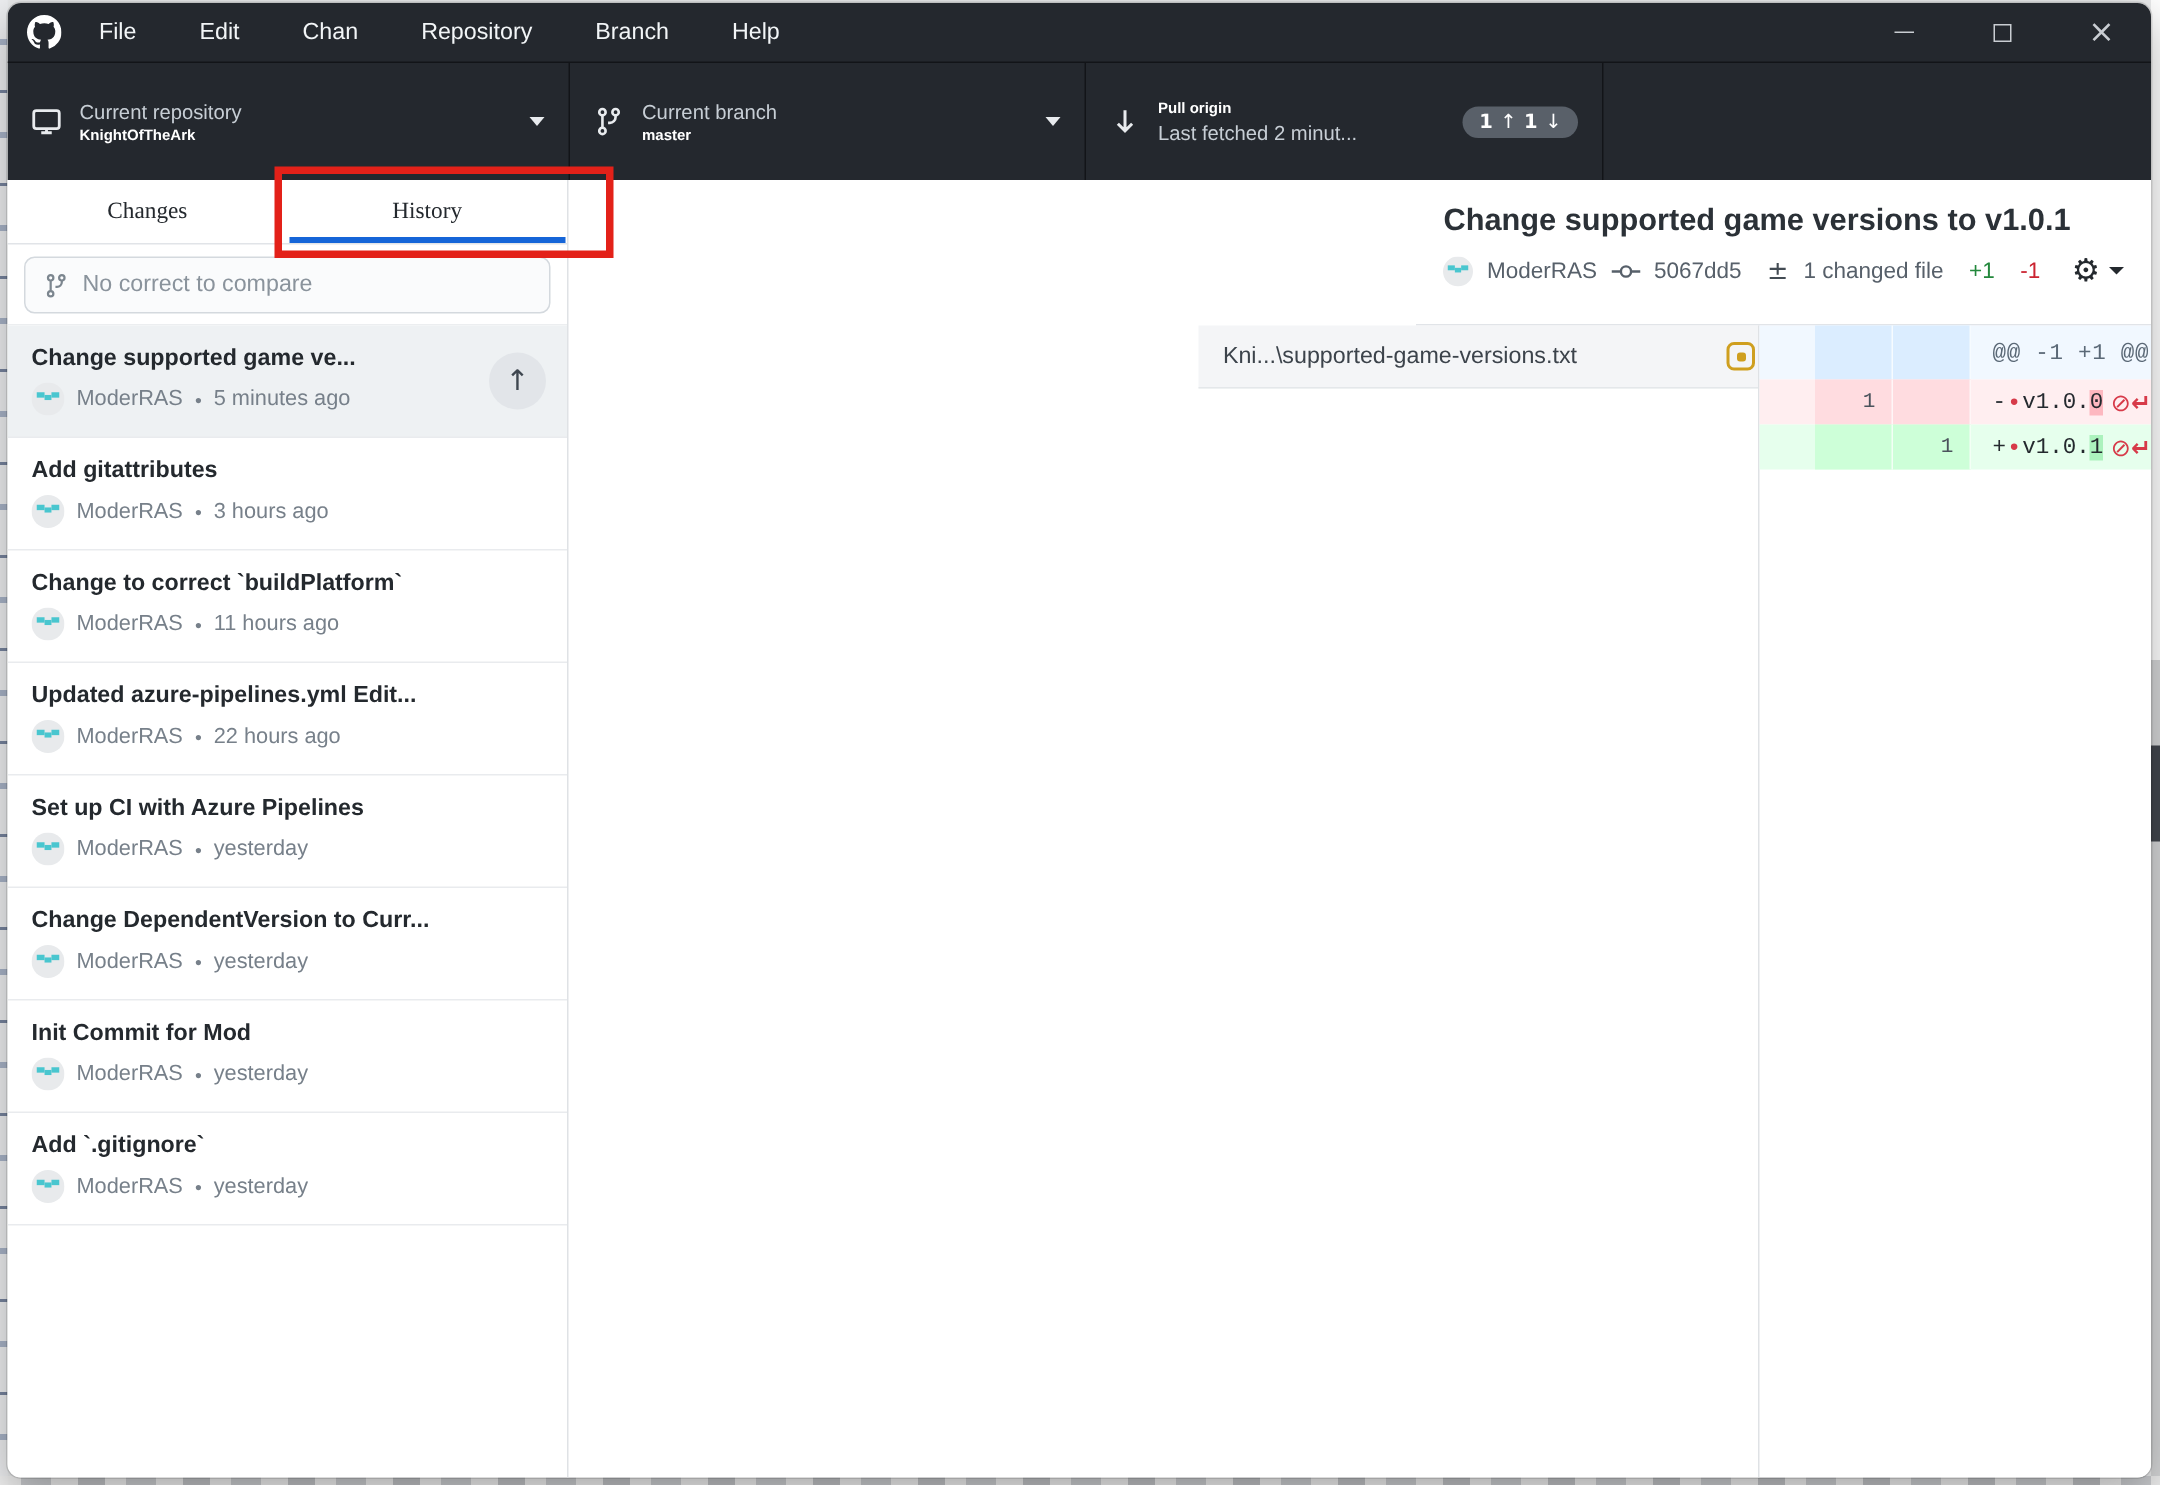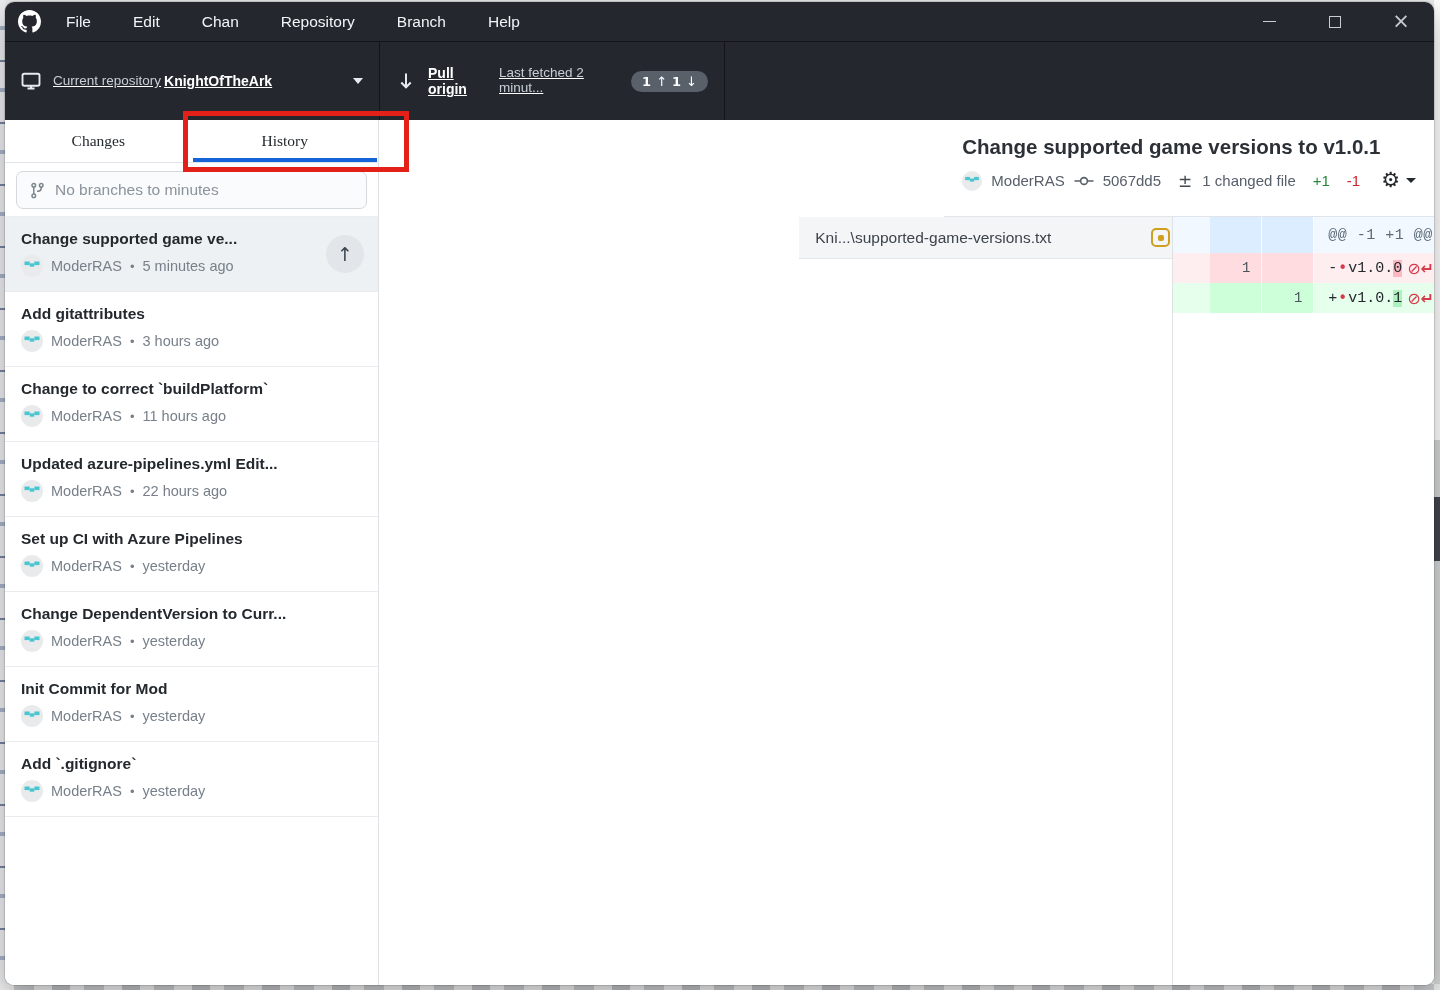--- a/index.html
+++ b/index.html
@@ -35,23 +35,23 @@
   .wc-sq { width:12px; height:12px; border:1.6px solid #c9cdd2; display:block; }
   .wc-x { font-size:21px; line-height:1; font-family:"DejaVu Sans",sans-serif; }
 
   
   .toolbar { height:78px; flex:0 0 78px; background:#24282e; display:flex; }
   .tb-btn { display:flex; align-items:center; padding:0 16px; background:transparent; border:none;
     border-right:1px solid #121418; color:#fff; text-align:left; }
   .tb-btn.repo { width:375px; } .tb-btn.branch { width:344px; } .tb-btn.pull { width:345px; }
   .tb-icon { margin-right:12px; display:flex; }
   .tb-icon svg { width:20px; height:20px; stroke:#e8ebee; }
-  .tb-text { display:flex; flex-direction:row; gap:3px; min-width:0;text-decoration:underline; }
+  .tb-text { display:flex; flex-direction:column; gap:3px; min-width:0; }
   .tb-label { font-size:13.5px; color:#c7ced5; }
-  .tb-value { font-size:14px; font-weight:bold; color:#ffffff; }
+  .tb-value { font-size:10px; font-weight:bold; color:#ffffff; }
   .tb-caret { margin-left:auto; width:0; height:0; border-left:5.5px solid transparent;
     border-right:5.5px solid transparent; border-top:6px solid #e8ebee; }
   .badge { margin-left:auto; background:#596069; border-radius:12px; padding:3px 11px;
     font-size:13px; font-weight:bold; color:#fff; display:flex; align-items:center; gap:5px;
     font-family:"DejaVu Sans",sans-serif; }
   .badge .arr { font-weight:normal; font-size:13px; }
   .tb-rest { flex:1; }
 
   
   .content { flex:1; display:flex; min-height:0; background:#fff; }
@@ -176,20 +176,35 @@
             <rect x="1.2" y="2.2" width="13.6" height="9.6" rx="1.4"></rect>
             <path d="M8 11.8v2.2M5.2 14h5.6"></path>
           </svg>
       </span>
       <span class="tb-text">
         <span class="tb-label">Current repository</span>
         <span class="tb-value">KnightOfTheArk</span>
       </span>
       <span class="tb-caret"></span>
     </button>
+    <button class="tb-btn branch">
+      <span class="tb-icon">
+        <svg viewBox="0 0 16 16" fill="none" stroke-width="1.4">
+            <circle cx="4.5" cy="3" r="1.7"></circle>
+            <circle cx="4.5" cy="13" r="1.7"></circle>
+            <circle cx="11.5" cy="3" r="1.7"></circle>
+            <path d="M4.5 4.8v6.4M11.5 4.8v.9a3 3 0 0 1-3 3h-1"></path>
+          </svg>
+      </span>
+      <span class="tb-text">
+        <span class="tb-label">Current branch</span>
+        <span class="tb-value">master</span>
+      </span>
+      <span class="tb-caret"></span>
+    </button>
     <button class="tb-btn pull">
       <span class="tb-icon">
         <svg viewBox="0 0 16 16" fill="none" stroke-width="1.6">
             <path d="M8 2v10.5M4.2 9.2 8 13l3.8-3.8"></path>
           </svg>
       </span>
       <span class="tb-text">
         <span class="tb-value">Pull origin</span>
         <span class="tb-label">Last fetched 2 minut...</span>
       </span>
@@ -210,21 +225,21 @@
           <button class="tab selected">History</button>
         </div>
       <div class="filter">
         <div class="filter-box">
           <svg viewBox="0 0 16 16" fill="none" stroke-width="1.4">
               <circle cx="4.5" cy="3" r="1.7"></circle>
               <circle cx="4.5" cy="13" r="1.7"></circle>
               <circle cx="11.5" cy="3" r="1.7"></circle>
               <path d="M4.5 4.8v6.4M11.5 4.8v.9a3 3 0 0 1-3 3h-1"></path>
             </svg>
-          <span class="filter-text">No branches to minutes</span>
+          <span class="filter-text">No correct to compare</span>
         </div>
       </div>
       <div class="commit-list">
           <div class="commit-item selected">
      <div class="c-title">Change supported game ve...</div>
      <div class="c-meta">
               <svg class="avatar" viewBox="0 0 22 22">
                 <circle cx="11" cy="11" r="11" fill="#e8eaec"></circle>
                 <g fill="#49c6cf">
                   <rect x="3.5" y="6.5" width="5.2" height="3.6"></rect>

